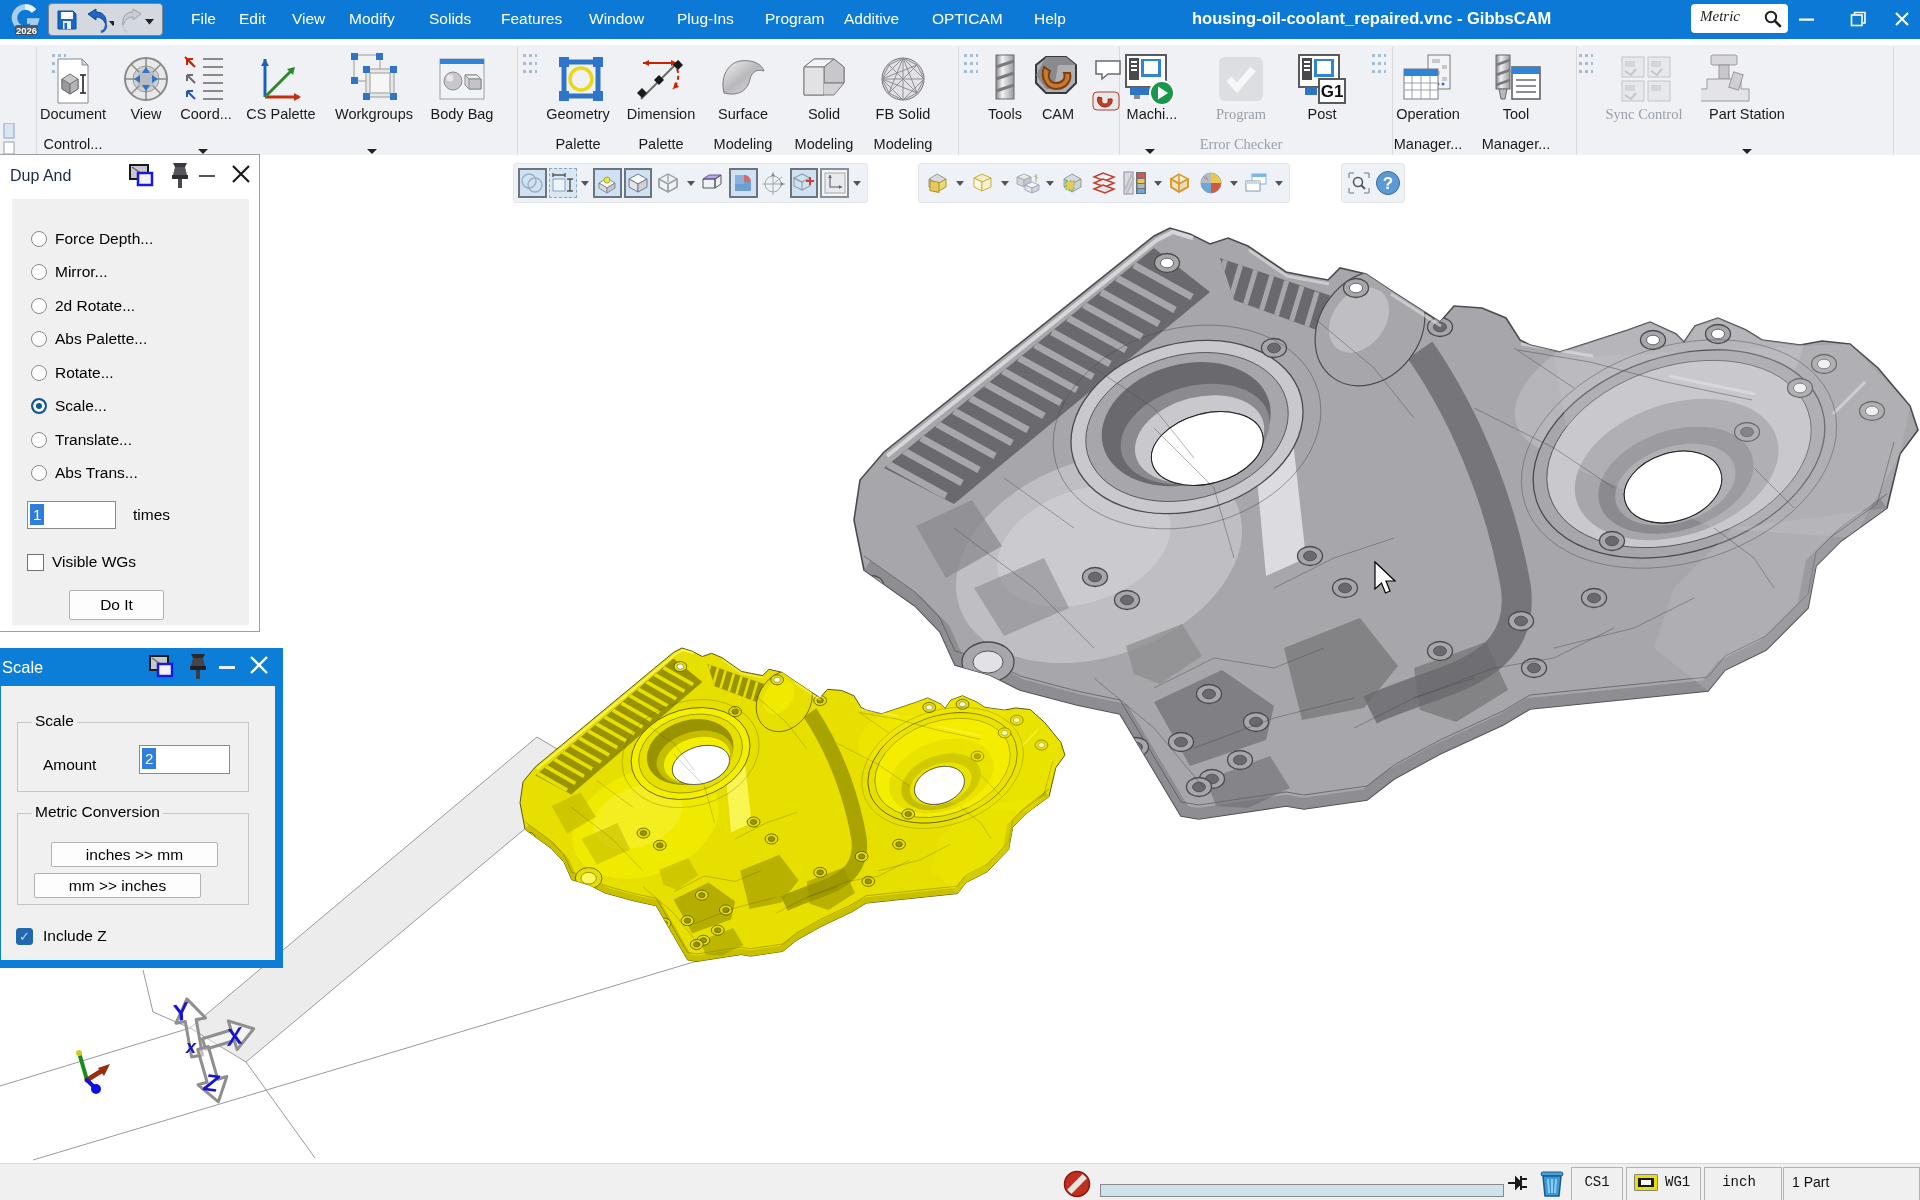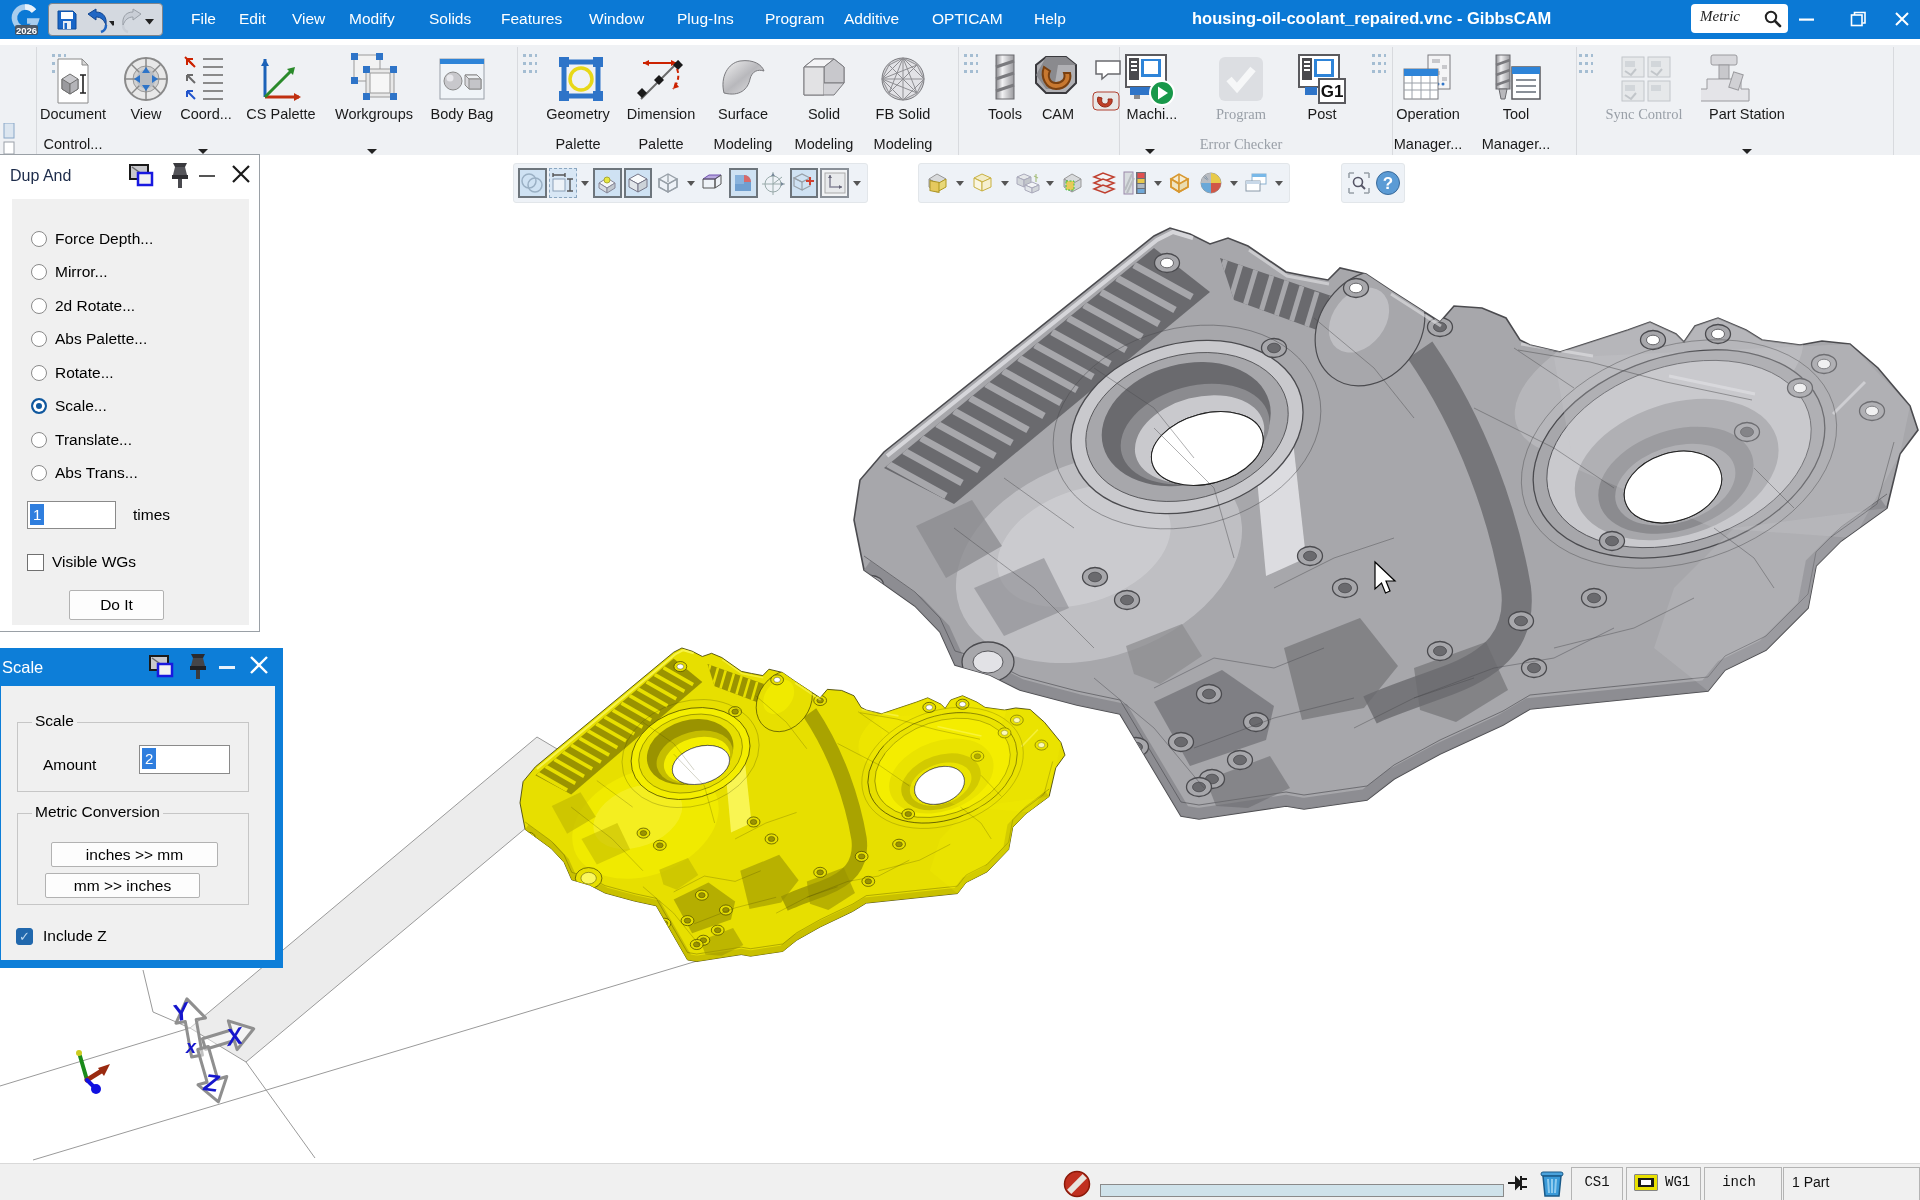--- a/index.html
+++ b/index.html
@@ -932,21 +932,21 @@
         <b>Scale</b>
       </div>
     <div class="plabel" style="left:42px;top:70px">Amount</div>
     <div class="tinput" style="left:138px;top:59px;width:91px;height:29px">
         <span class="hl">2</span>
       </div>
     <div class="gbox" style="left:16px;top:127px;width:232px;height:92px">
         <b>Metric Conversion</b>
       </div>
     <div class="btn" style="left:50px;top:156px;width:167px;height:25px;line-height:23px">inches &gt;&gt; mm</div>
-    <div class="btn" style="left:44px;top:187px;width:155px;height:25px;line-height:23px">mm &gt;&gt; inches</div>
+    <div class="btn" style="left:33px;top:187px;width:167px;height:25px;line-height:23px">mm &gt;&gt; inches</div>
     <div class="checkbox chk" style="left:15px;top:242px">✓</div>
     <div class="plabel" style="left:42px;top:241px">Include Z</div>
   </div>
 </div>
 
 <div id="statusbar">
   <svg style="position:absolute;left:1063px;top:6px" width="28" height="28" viewBox="0 0 28 28">
     <circle cx="14" cy="14" r="12.5" fill="#c03020"></circle>
     <circle cx="14" cy="14" r="12.5" fill="none" stroke="#8a1808" stroke-width="1.5"></circle>
     <rect x="3" y="11" width="22" height="6" fill="#e8e4de" transform="rotate(-45 14 14)"></rect>

